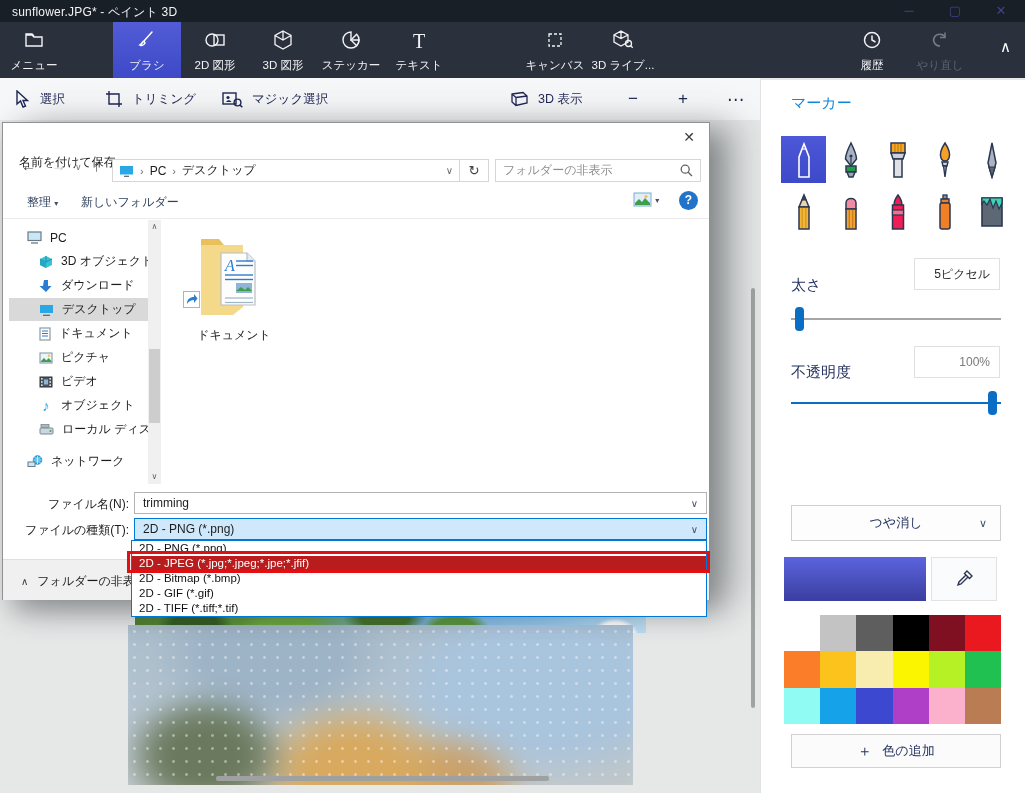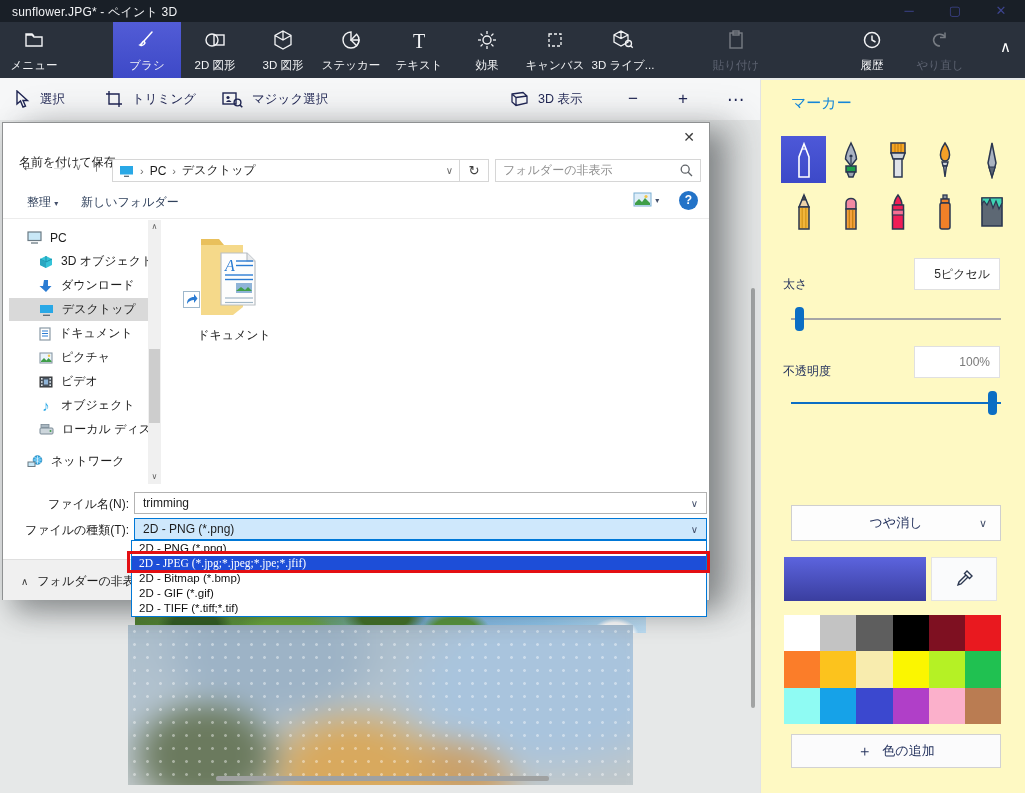--- a/index.html
+++ b/index.html
@@ -85,24 +85,24 @@
   .hidefolders { position:absolute; left:18px; top:13px; font-size:12px; color:#1c1c1c; display:flex; gap:9px; align-items:center; }
   .hidefolders .ch { font-size:10px; color:#3c3c3c; }
 
   
   .ddlist { position:absolute; left:131px; top:540px; width:576px; background:#fff; border:1px solid #0078d7; z-index:40; }
   .dditem { height:15px; line-height:15px; padding-left:7px; font-size:11.5px; color:#111; white-space:nowrap; overflow:hidden; }
   .dditem.sel { color:#fff; }
   .redbox { position:absolute; left:127px; top:551px; width:583px; height:22px; border:3px solid #e30f13; z-index:50; }
 
   
-  .sidebar { position:absolute; left:760px; top:80px; width:265px; height:713px; background:#fef9c3; border-left:1px solid #e2e3e5; }
+  .sidebar { position:absolute; left:760px; top:80px; width:265px; height:713px; background:#ffffff; border-left:1px solid #e2e3e5; }
   .sb-title { position:absolute; left:30px; top:14px; font-size:15px; color:#1486d8; }
   .bcell { position:absolute; width:45px; height:47px; display:flex; align-items:center; justify-content:center; }
-  .sb-label { position:absolute; left:22px; font-size:12px; color:#25335e; }
+  .sb-label { position:absolute; left:30px; font-size:15px; color:#25335e; }
   .sb-box { position:absolute; left:153px; width:86px; height:32px; background:#fff; border:1px solid #e0e0e0; font-size:12px; text-align:right; line-height:30px; padding-right:9px; color:#2b2b2b; }
   .track { position:absolute; left:30px; width:210px; height:2px; }
   .thumbv { position:absolute; width:9px; height:24px; border-radius:4px; background:#0b6ec4; top:-11px; }
   .finish { position:absolute; left:30px; top:425px; width:210px; height:36px; background:#fdfdfd; border:1px solid #cfcfcf; font-size:13px; color:#25335e; text-align:center; line-height:34px; }
   .finish .cv { position:absolute; right:13px; top:0; font-size:11px; color:#44506b; }
   .curcolor { position:absolute; left:23px; top:477px; width:142px; height:44px; }
   .eyedrop { position:absolute; left:170px; top:477px; width:66px; height:44px; background:#fafbfc; border:1px solid #e3e3e3; display:flex; align-items:center; justify-content:center; }
   .palette { position:absolute; left:23px; top:535px; width:217px; height:109px; display:grid; grid-template-columns:repeat(6,1fr); }
   .sw { width:100%; height:36.3px; }
   .addcolor { position:absolute; left:30px; top:654px; width:210px; height:34px; background:#fbfbfc; border:1px solid #d2d2d2; font-size:13px; color:#25335e; display:flex; align-items:center; justify-content:center; gap:10px; }
@@ -160,64 +160,37 @@
             <path d="M11 3 a8 8 0 1 0 8 8 l-8 0 z" fill="none" stroke="#f2f3f5" stroke-width="1.4"></path>
             <path d="M11 11 L19 11 A8 8 0 0 0 11 3 Z" fill="none" stroke="#f2f3f5" stroke-width="1.4" transform="rotate(45 11 11)"></path>
           </svg>
         </div>
       <div class="rlb">ステッカー</div>
     </div>
     <div class="rb" style="left:385px">
       <div class="ric" style="color:#f2f3f5;font-family:'Liberation Serif','DejaVu Serif',serif;font-size:20px;line-height:24px;text-align:center">T</div>
       <div class="rlb">テキスト</div>
     </div>
-    <div class="rb" style="left:453px">
-      <div class="ric">
-          <svg width="22" height="22" viewBox="0 0 22 22" style="margin:0 auto">
-            <circle cx="11" cy="11" r="4" fill="none" stroke="#f2f3f5" stroke-width="1.4"></circle>
-            <g stroke="#f2f3f5" stroke-width="1.3">
-              <line x1="11" y1="2" x2="11" y2="5"></line>
-              <line x1="11" y1="17" x2="11" y2="20"></line>
-              <line x1="2" y1="11" x2="5" y2="11"></line>
-              <line x1="17" y1="11" x2="20" y2="11"></line>
-              <line x1="4.6" y1="4.6" x2="6.7" y2="6.7"></line>
-              <line x1="15.3" y1="15.3" x2="17.4" y2="17.4"></line>
-              <line x1="4.6" y1="17.4" x2="6.7" y2="15.3"></line>
-              <line x1="15.3" y1="6.7" x2="17.4" y2="4.6"></line>
-            </g>
-          </svg>
-        </div>
-      <div class="rlb">効果</div>
-    </div>
     <div class="rb" style="left:521px">
       <div class="ric">
           <svg width="22" height="22" viewBox="0 0 22 22" style="margin:0 auto">
             <rect x="5" y="5" width="12" height="12" fill="none" stroke="#f2f3f5" stroke-width="1.3" stroke-dasharray="3 2"></rect>
           </svg>
         </div>
       <div class="rlb">キャンバス</div>
     </div>
     <div class="rb" style="left:589px">
       <div class="ric">
           <svg width="24" height="22" viewBox="0 0 24 22" style="margin:0 auto">
             <path d="M10 2 L17 6 V13 L10 17 L3 13 V6 Z M10 2 V9.5 M3 6 L10 9.5 L17 6" fill="none" stroke="#f2f3f5" stroke-width="1.3"></path>
             <circle cx="17.5" cy="14.5" r="3" fill="none" stroke="#f2f3f5" stroke-width="1.3"></circle>
             <line x1="19.7" y1="16.7" x2="21.7" y2="18.7" stroke="#f2f3f5" stroke-width="1.3"></line>
           </svg>
         </div>
       <div class="rlb">3D ライブ...</div>
-    </div>
-    <div class="rb dim" style="left:702px">
-      <div class="ric">
-          <svg width="20" height="22" viewBox="0 0 20 22" style="margin:0 auto">
-            <rect x="4" y="4" width="12" height="15" fill="none" stroke="#f2f3f5" stroke-width="1.4"></rect>
-            <rect x="7" y="2" width="6" height="4" fill="none" stroke="#f2f3f5" stroke-width="1.4"></rect>
-          </svg>
-        </div>
-      <div class="rlb">貼り付け</div>
     </div>
     <div class="rb" style="left:838px">
       <div class="ric">
           <svg width="22" height="22" viewBox="0 0 22 22" style="margin:0 auto">
             <circle cx="11" cy="11" r="7.5" fill="none" stroke="#f2f3f5" stroke-width="1.5"></circle>
             <path d="M11 6.5 V11 L14.5 13" fill="none" stroke="#f2f3f5" stroke-width="1.5"></path>
           </svg>
         </div>
       <div class="rlb">履歴</div>
     </div>
@@ -467,21 +440,21 @@
     <div class="dlg-bottom">
       <div class="hidefolders">
         <span class="ch">∧</span>
         <span>フォルダーの非表示</span>
       </div>
     </div>
   </div>
 
   <div class="ddlist">
     <div class="dditem">2D - PNG (*.png)</div>
-    <div class="dditem sel" style="background: #1d4ed8; font-family: Liberation Serif, serif;">2D - JPEG (*.jpg;*.jpeg;*.jpe;*.jfif)</div>
+    <div class="dditem sel" style="background: #b91c1c;">2D - JPEG (*.jpg;*.jpeg;*.jpe;*.jfif)</div>
     <div class="dditem">2D - Bitmap (*.bmp)</div>
     <div class="dditem">2D - GIF (*.gif)</div>
     <div class="dditem">2D - TIFF (*.tiff;*.tif)</div>
   </div>
   <div class="redbox" style="border-color: rgb(227, 15, 19);"></div>
 
   <div class="sidebar">
     <div class="sb-title">マーカー</div>
 
     <div class="bcell" style="left: 20px; top: 56px; background: linear-gradient(rgb(77, 88, 216), rgb(60, 73, 200));">

